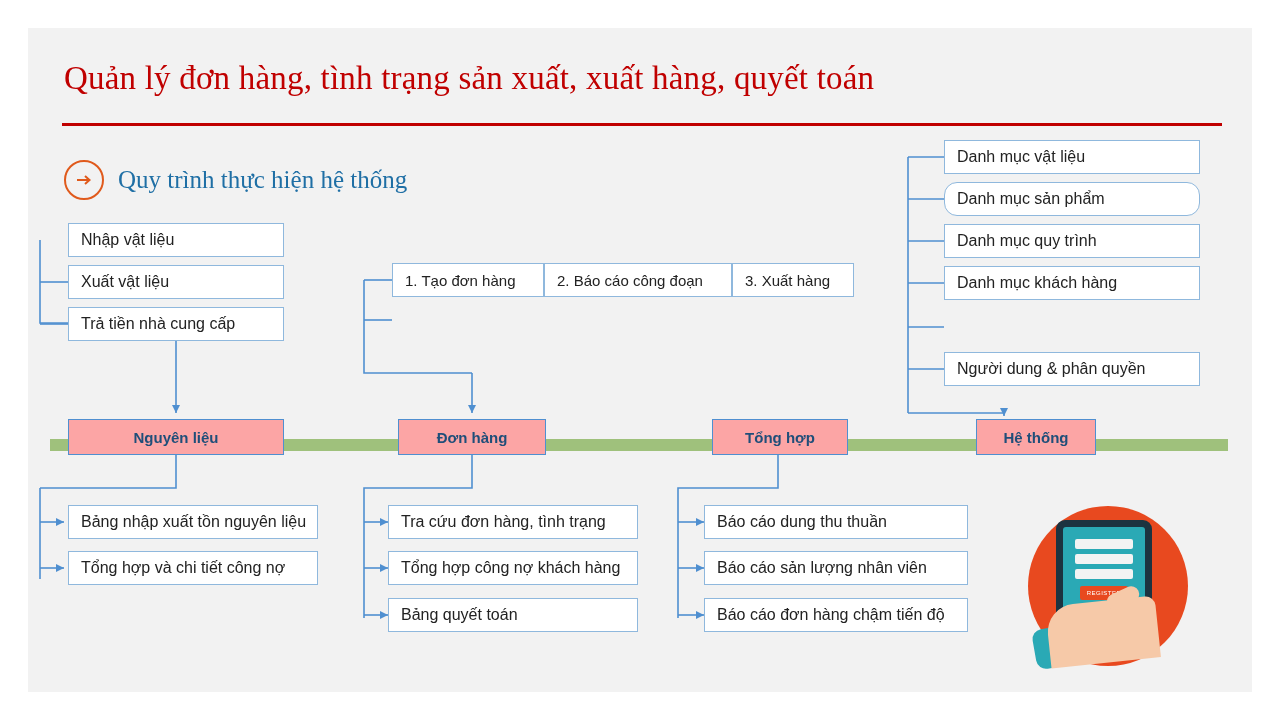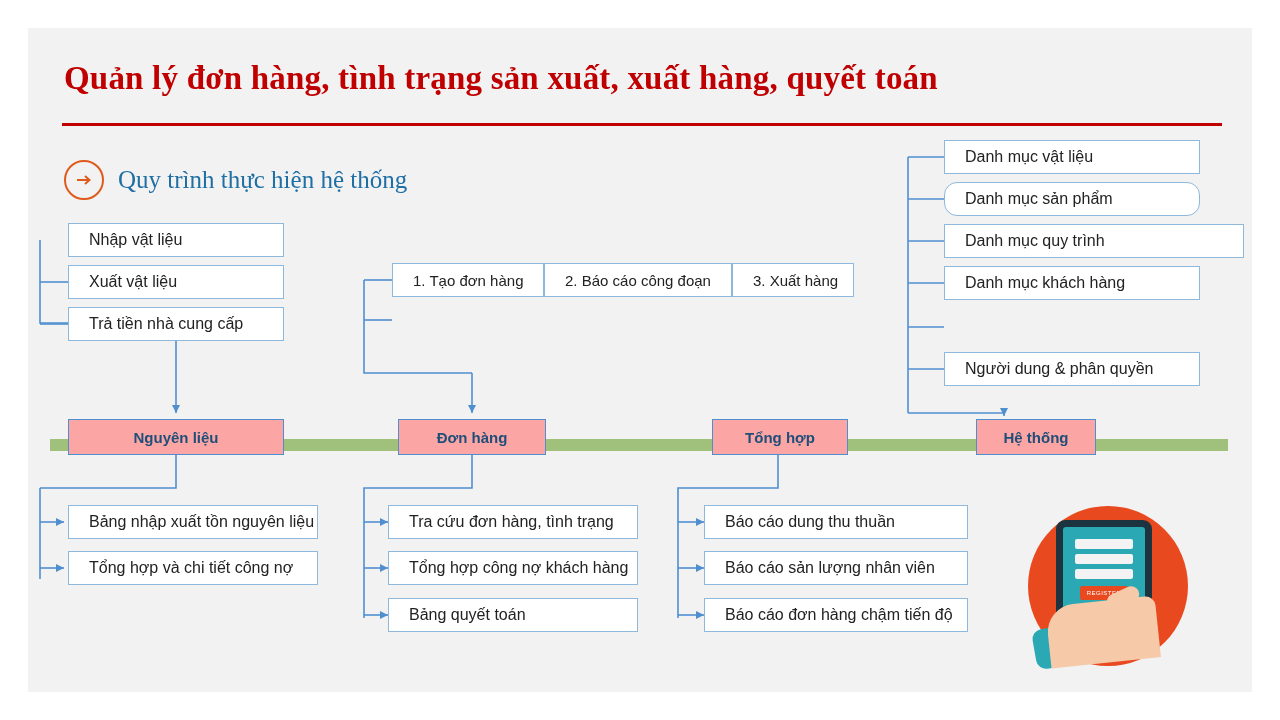--- a/index.html
+++ b/index.html
@@ -1,29 +1,29 @@
 <!DOCTYPE html>
 <html><head>
 <meta charset="utf-8">
 <style>
   html,body{margin:0;padding:0;}
   body{width:1280px;height:720px;background:#ffffff;font-family:"Liberation Sans",sans-serif;}
   .slide{position:absolute;left:28px;top:28px;width:1224px;height:664px;background:#f2f2f2;}
-  .title{position:absolute;left:36px;top:32px;width:1160px;font-family:"Liberation Serif",serif;font-weight:bold;font-size:33px;color:#c00000;letter-spacing:.2px;}
+  .title{position:absolute;left:36px;top:32px;width:1160px;font-family:"Liberation Serif",serif;font-weight:normal;font-size:33px;color:#c00000;letter-spacing:.2px;}
   .title-rule{position:absolute;left:34px;top:95px;width:1160px;height:3px;background:#c00000;}
   .sub-wrap{position:absolute;left:36px;top:132px;display:flex;align-items:center;gap:14px;}
   .arrow-circle{width:36px;height:36px;border:2px solid #e05a1c;border-radius:50%;display:flex;align-items:center;justify-content:center;}
   .arrow-circle svg{display:block;}
   .subtitle{font-family:"Liberation Serif",serif;font-size:25px;color:#1f6fa5;}
 
   .band{position:absolute;left:22px;top:411px;width:1178px;height:12px;background:#9fc17c;}
 
   .node{position:absolute;box-sizing:border-box;background:#fca5a5;border:1px solid #4f8fd0;color:#1f4e79;font-weight:bold;font-size:15px;display:flex;align-items:center;justify-content:center;height:36px;}
 
-  .cell{position:absolute;box-sizing:border-box;background:#ffffff;border:1px solid #8fb8dd;color:#222;font-size:16px;display:flex;align-items:center;padding-left:20px;height:34px;}
+  .cell{position:absolute;box-sizing:border-box;background:#ffffff;border:1px solid #8fb8dd;color:#222;font-size:16px;display:flex;align-items:center;padding-left:12px;height:34px;}
   .cell.small{font-size:15px;}
 
   svg.lines{position:absolute;left:0;top:0;width:1224px;height:664px;pointer-events:none;}
 
   .art{position:absolute;left:1000px;top:478px;width:160px;height:160px;}
   .art .disc{position:absolute;left:0;top:0;width:160px;height:160px;border-radius:50%;background:#e8491f;}
   .art .tablet{position:absolute;left:28px;top:14px;width:96px;height:124px;border-radius:9px;background:#1c3340;}
   .art .screen{position:absolute;left:35px;top:21px;width:82px;height:100px;background:#2aa9b5;border-radius:3px;}
   .art .bar{position:absolute;left:47px;width:58px;height:10px;background:#f3f3f3;border-radius:2px;}
   .art .b1{top:33px;}
@@ -127,21 +127,21 @@
   <div class="cell" style="left:360px;top:477px;width:250px;">Tra cứu đơn hàng, tình trạng</div>
   <div class="cell" style="left:360px;top:523px;width:250px;">Tổng hợp công nợ khách hàng</div>
   <div class="cell" style="left:360px;top:570px;width:250px;">Bảng quyết toán</div>
 
   <div class="cell" style="left:676px;top:477px;width:264px;">Báo cáo dung thu thuần</div>
   <div class="cell" style="left:676px;top:523px;width:264px;">Báo cáo sản lượng nhân viên</div>
   <div class="cell" style="left:676px;top:570px;width:264px;">Báo cáo đơn hàng chậm tiến độ</div>
 
   <div class="cell" style="left:916px;top:112px;width:256px;">Danh mục vật liệu</div>
   <div class="cell" style="left:916px;top:154px;width:256px;border-radius:13px;">Danh mục sản phẩm</div>
-  <div class="cell" style="left:916px;top:196px;width:300px;">Danh mục quy trình</div>
+  <div class="cell" style="left:916px;top:196px;width:256px;">Danh mục quy trình</div>
   <div class="cell" style="left:916px;top:238px;width:256px;">Danh mục khách hàng</div>
   <div class="cell" style="left:916px;top:324px;width:256px;">Người dung &amp; phân quyền</div>
 
   <div class="art">
     <div class="disc"></div>
     <div class="tablet"></div>
     <div class="screen"></div>
     <div class="bar b1"></div>
     <div class="bar b2"></div>
     <div class="bar b3"></div>

